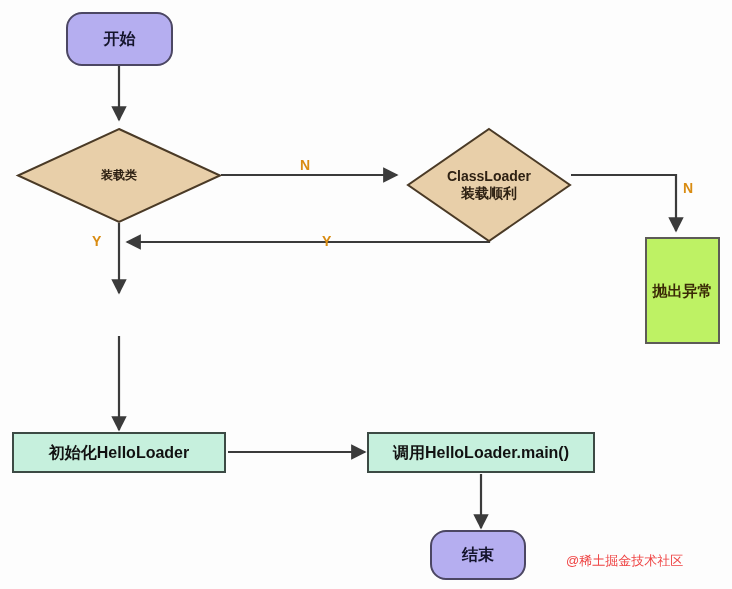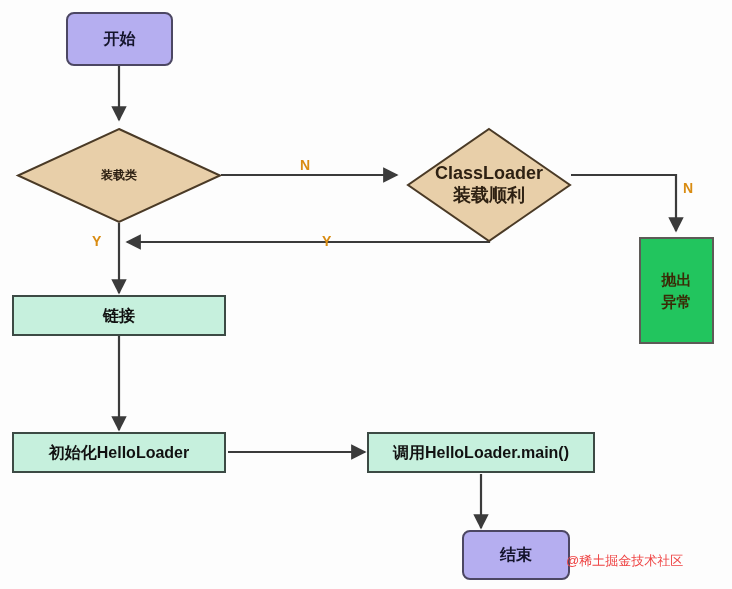--- a/index.html
+++ b/index.html
@@ -33,39 +33,40 @@
     text-align: center;
     line-height: 1.25;
     color: #1a1a2e;
     font-weight: bold;
     z-index: 3;
   }
   
   .terminator {
     background: #b5aef0;
     border: 2px solid #4c4763;
-    border-radius: 8px;
+    border-radius: 16px;
     font-size: 16px;
     color: #14142b;
   }
   
   .process {
     background: #c6f0dd;
     border: 2px solid #3c4a44;
     font-size: 16px;
     color: #111;
   }
   
   .exception {
-    background: #22c55e;
+    background: #bef264;
     border: 2px solid #5d5b57;
     font-size: 15px;
     color: #3a2a06;
-    flex-direction: column;
+    flex-direction: row;
     line-height: 1.45;
+    margin-left: 6px;
   }
   
   .decision {
     position: absolute;
     z-index: 3;
   }
   .decision svg {
     position: absolute;
     left: 0;
     top: 0;
@@ -151,44 +152,41 @@
     </svg>
     <div class="dlabel" style="font-size:12px;">
       <span>装载类</span>
     </div>
   </div>
 
   <div class="decision" style="left:407px; top:128px; width:164px; height:114px;">
     <svg width="164" height="114" viewBox="0 0 164 114">
       <polygon points="82,1 163,57 82,113 1,57" fill="#e8cfa9" stroke="#4a3a26" stroke-width="2"></polygon>
     </svg>
-    <div class="dlabel" style="font-size:18px;">
+    <div class="dlabel" style="font-size:14px;">
       <span>ClassLoader</span>
       <span>装载顺利</span>
     </div>
   </div>
 
   <div class="node exception" style="left:639px; top:237px; width:75px; height:107px;">
     <span>抛出</span>
     <span>异常</span>
   </div>
 
-  <div class="node process" style="left:12px; top:295px; width:214px; height:41px;">
-    <span>链接</span>
-  </div>
 
   <div class="node process" style="left:367px; top:432px; width:228px; height:41px;">
     <span>调用HelloLoader.main()</span>
   </div>
 
   <div class="node process" style="left:12px; top:432px; width:214px; height:41px;">
     <span>初始化HelloLoader</span>
   </div>
 
-  <div class="node terminator" style="left:430px; top:530px; width:108px; height:50px;margin-left:32px;">
+  <div class="node terminator" style="left:430px; top:530px; width:96px; height:50px;">
     <span>结束</span>
   </div>
 
   <div class="edge-label" style="left:300px; top:157px;">N</div>
 
   <div class="edge-label" style="left:92px; top:233px;">Y</div>
 
   <div class="edge-label" style="left:322px; top:233px;">Y</div>
 
   <div class="edge-label" style="left:683px; top:180px;">N</div>

